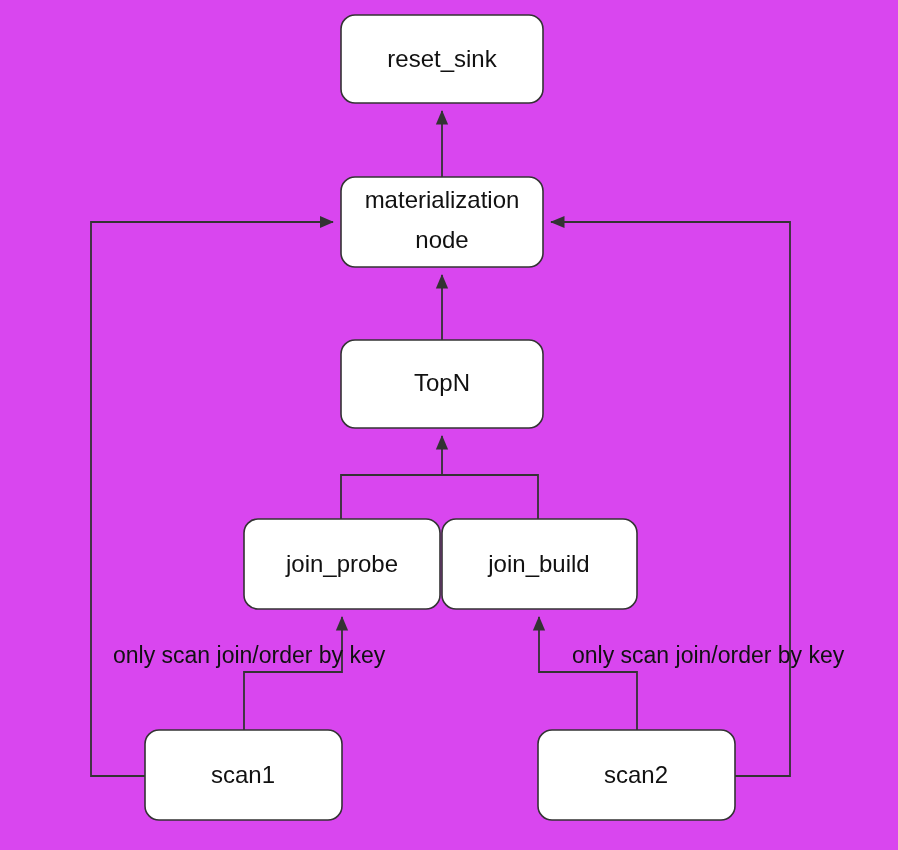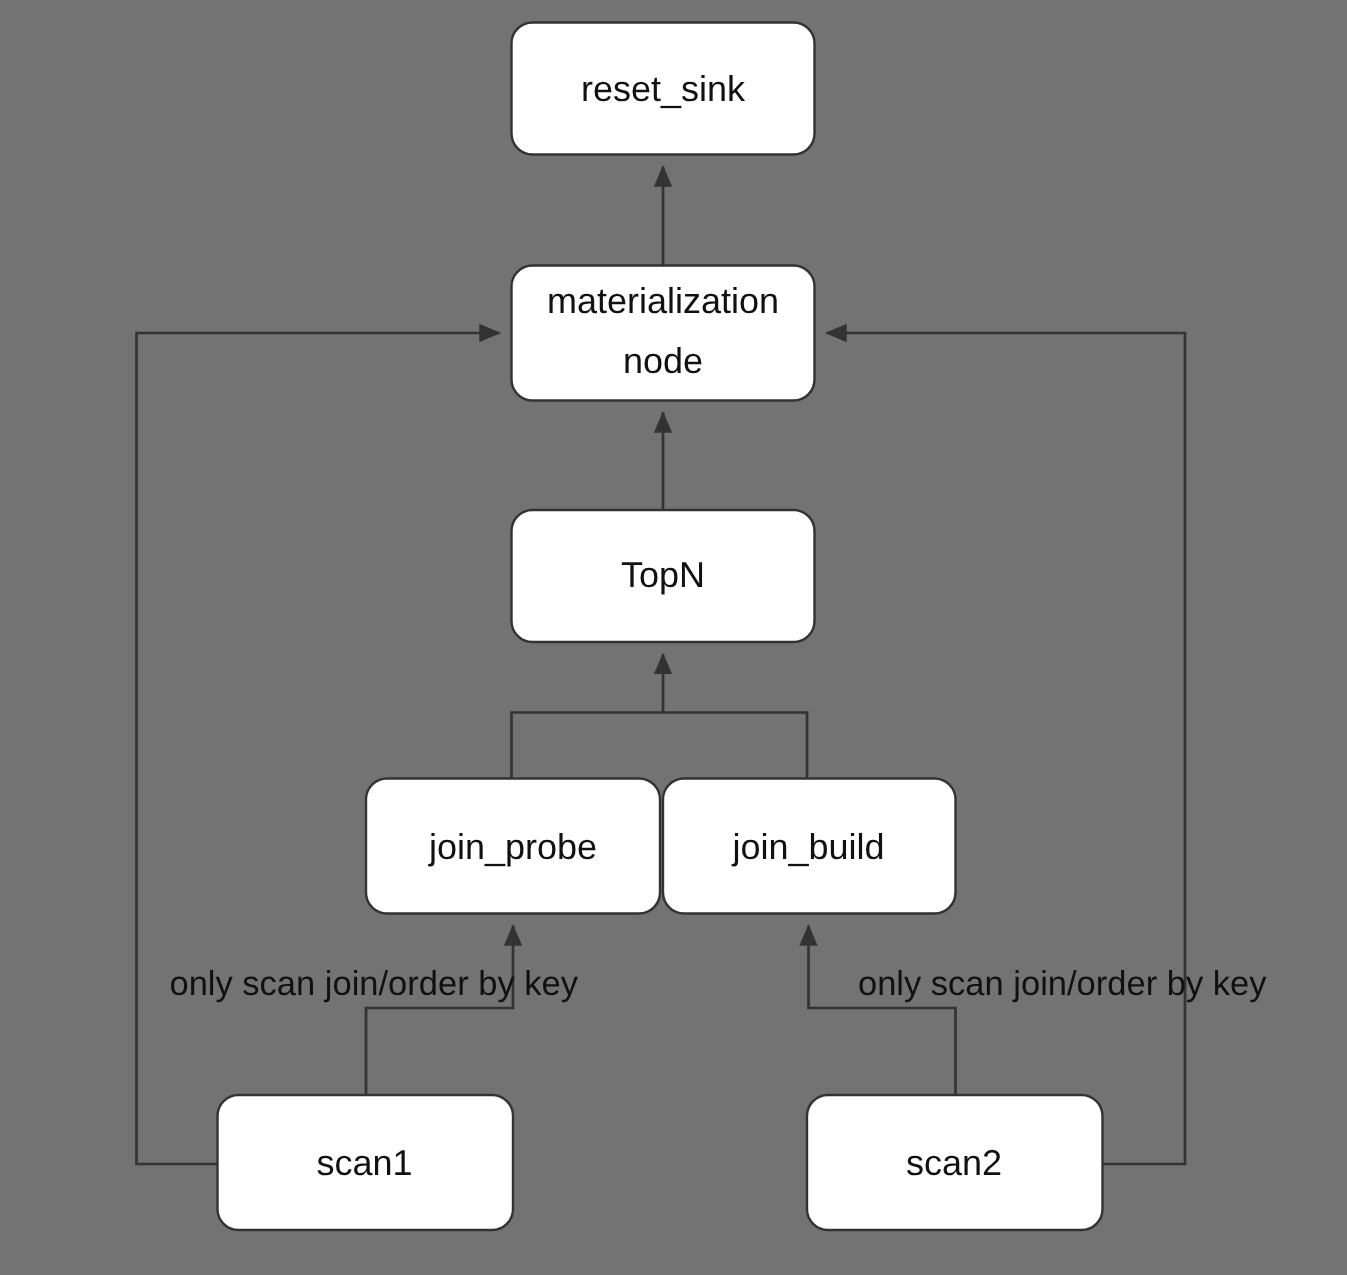--- a/index.html
+++ b/index.html
@@ -10,21 +10,21 @@
   body {
     width: 898px;
     height: 850px;
     overflow: hidden;
     font-family: "Liberation Sans", sans-serif;
   }
   #diagram-root {
     position: relative;
     width: 898px;
     height: 850px;
-    background: #737373;
+    background: #d946ef;
   }
   svg.flow {
     display: block;
     width: 898px;
     height: 850px;
   }
   .node-rect {
     fill: #ffffff;
     stroke: #333333;
     stroke-width: 1.6;

